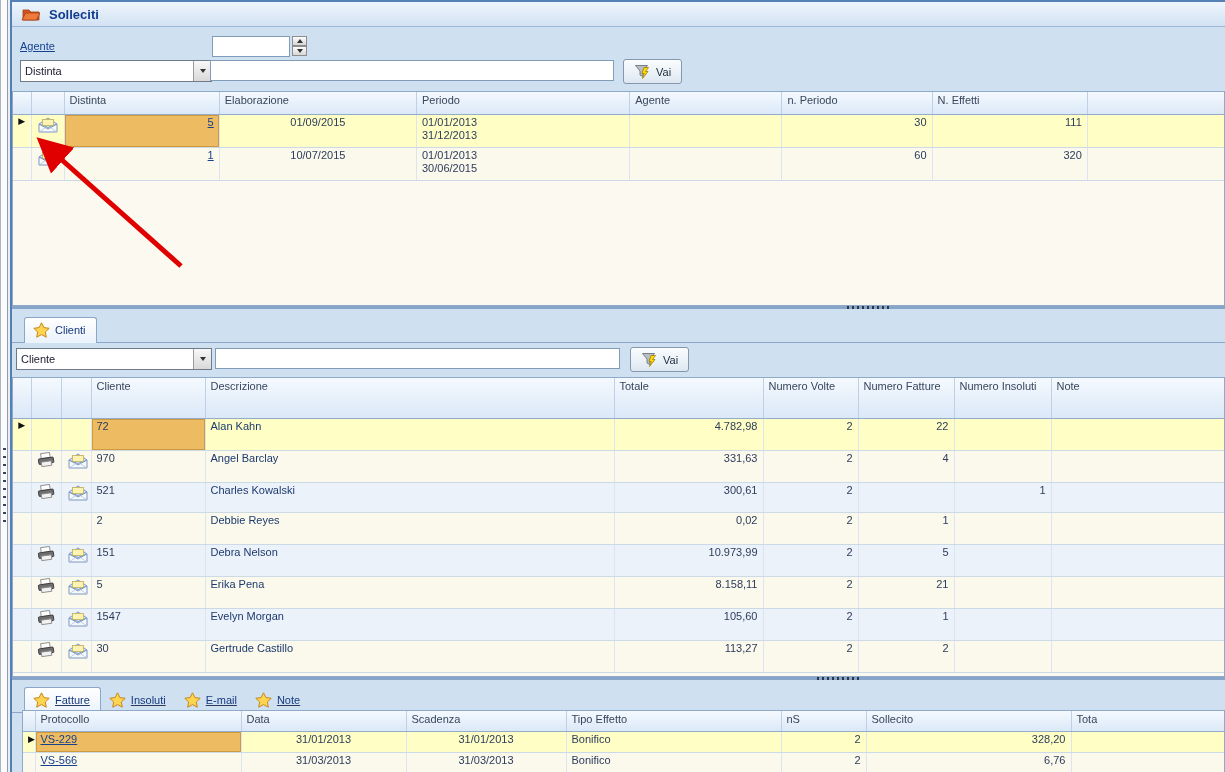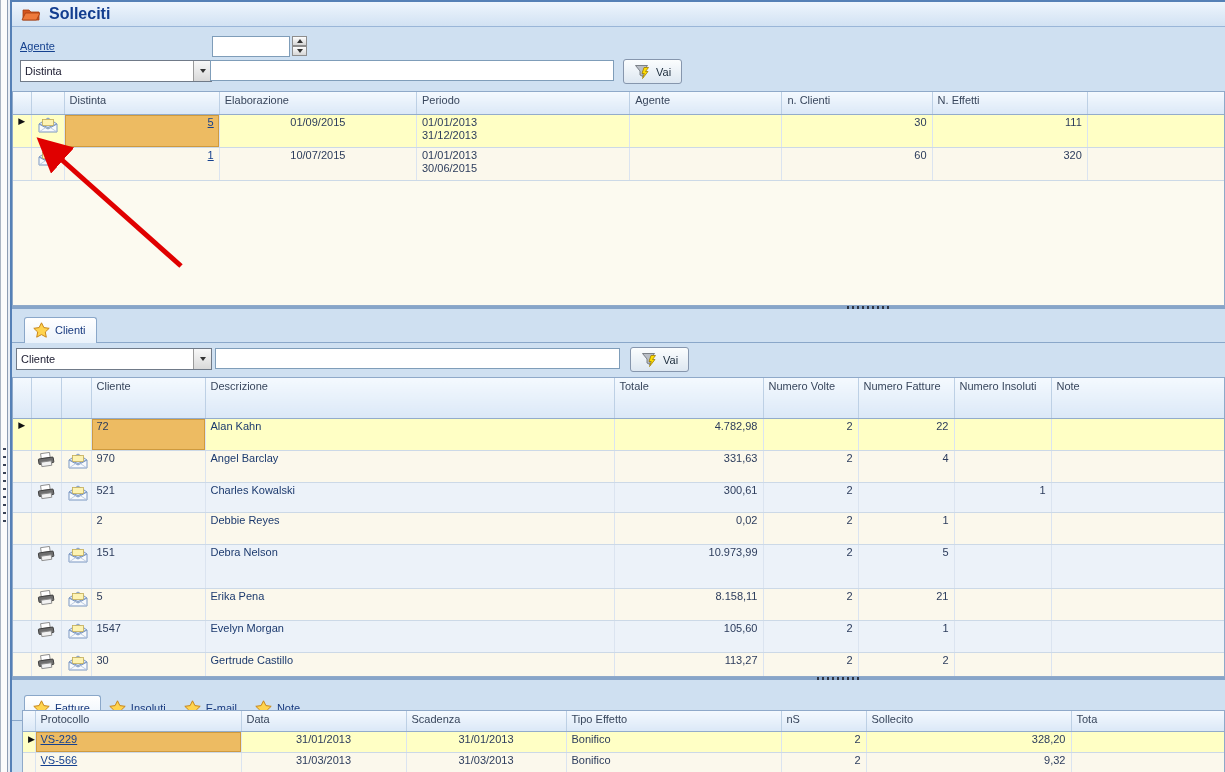--- a/index.html
+++ b/index.html
@@ -13,21 +13,21 @@
     border-left:1px solid #aab4c2;border-right:1px solid #8d9cb2;box-sizing:border-box;}
   .vgrip{position:absolute;left:2px;top:448px;width:3px;height:76px;
     background:repeating-linear-gradient(180deg,#3a4356 0 2px,transparent 2px 8px);}
   
   .app{position:absolute;left:10px;top:0;width:1215px;height:772px;
     border-left:2px solid #5580b6;border-top:2px solid #5580b6;box-sizing:border-box;
     background:#cfe0f1;}
   .titlebar{position:absolute;left:0;top:0;width:100%;height:25px;
     background:linear-gradient(#eef5fd,#d2e2f3);border-bottom:1px solid #9ab6d8;
     display:flex;align-items:center;gap:9px;padding-left:9px;box-sizing:border-box;}
-  .titlebar .title{font-size:16px;font-weight:bold;color:#123d8f;}
+  .titlebar .title{font-size:13px;font-weight:bold;color:#123d8f;}
   .panel{position:absolute;left:0;width:1213px;box-sizing:border-box;background:#cfe0f1;}
   #panel-top{top:25px;height:279px;}
   #panel-mid{top:310px;height:365px;}
   #panel-bot{top:681px;height:91px;}
   .splitter{position:absolute;left:0;width:1213px;height:6px;background:#cfe0f1;
     border-top:3px solid #87a5c9;box-sizing:border-box;}
   #splitter1{top:304px;}
   #splitter2{top:675px;}
   .hgrip{position:absolute;top:-3px;height:3px;width:44px;
     background:repeating-linear-gradient(90deg,#2e3544 0 2px,transparent 2px 5px);}
@@ -162,21 +162,21 @@
             <col style="width:138px">
         </colgroup>
         <tbody>
             <tr style="height:22px;">
           <th class="icn"></th>
           <th class="icn"></th>
           <th class="num">Distinta</th>
           <th class="ctr">Elaborazione</th>
           <th>Periodo</th>
           <th>Agente</th>
-          <th class="num">n. Clienti</th>
+          <th class="num">n. Periodo</th>
           <th class="num">N. Effetti</th>
           <th></th>
         </tr>
         <tr class="rsel" style="height:33px;">
           <td class="rowsel">▶</td>
           <td class="icn">
             <svg width="22" height="17" viewBox="0 0 22 17">
                   <use href="#sym-envelope"></use>
                 </svg>
           </td>
@@ -320,21 +320,21 @@
           <td class="icn"></td>
           <td>2</td>
           <td style="color:#1c3a6e;">Debbie Reyes</td>
           <td class="num">0,02</td>
           <td class="num">2</td>
           <td class="num">1</td>
           <td class="num"></td>
           <td></td>
         </tr>
 
-        <tr class="altb" style="height:44px;">
+        <tr class="altb" style="height:32px;">
           <td></td>
           <td class="icn"><svg width="18" height="16" viewBox="0 0 18 16">
                   <use href="#sym-printer"></use>
                 </svg></td>
           <td class="icn"><svg width="22" height="17" viewBox="0 0 22 17">
                   <use href="#sym-envelope"></use>
                 </svg></td>
           <td>151</td>
           <td style="color:#1c3a6e;">Debra Nelson</td>
           <td class="num">10.973,99</td>
@@ -397,21 +397,21 @@
       </tbody>
         </table>
     </div>
   </div>
 
   <div class="splitter" id="splitter2">
     <div class="hgrip" style="left:805px;"></div>
   </div>
 
   <div class="panel" id="panel-bot">
-    <div class="tabstrip" style="top:11px;">
+    <div class="tabstrip" style="top:3px;text-decoration:underline;">
       <div class="tab active">
         <svg width="17" height="16" viewBox="0 0 17 16">
             <use href="#sym-star"></use>
           </svg>
         <span>Fatture</span>
       </div>
       <div class="tab">
         <svg width="17" height="16" viewBox="0 0 17 16">
             <use href="#sym-star"></use>
           </svg>
@@ -464,21 +464,21 @@
           <td class="num">328,20</td>
           <td class="num"></td>
         </tr>
         <tr class="cream" style="height:21px;">
           <td></td>
           <td><span class="lnk link">VS-566</span></td>
           <td class="ctr">31/03/2013</td>
           <td class="ctr">31/03/2013</td>
           <td>Bonifico</td>
           <td class="num">2</td>
-          <td class="num">9,32</td>
+          <td class="num">6,76</td>
           <td class="num"></td>
         </tr>
       </tbody>
         </table>
     </div>
   </div>
 </div>
 
 <svg id="arrow-overlay">
   <defs>

